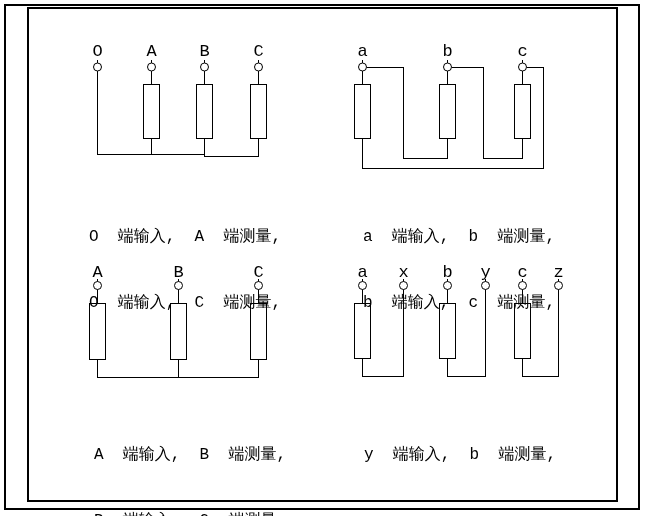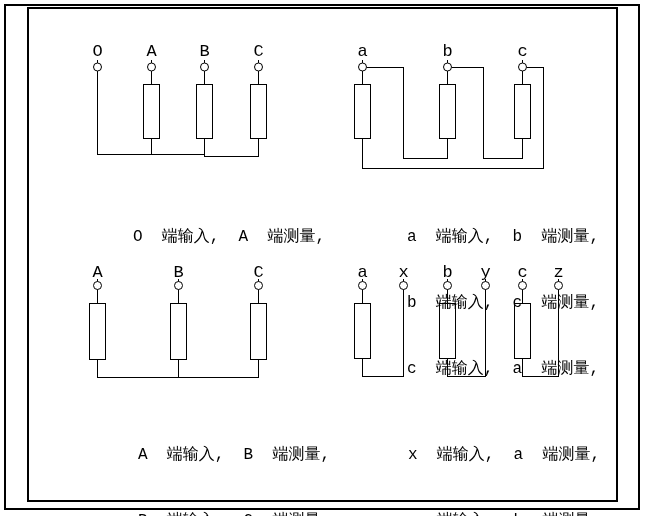--- a/index.html
+++ b/index.html
@@ -47,21 +47,20 @@
     font-family: "Liberation Mono", "DejaVu Sans Mono", monospace;
     font-size: 17px;
     text-anchor: middle;
   }
   .caption {
     position: absolute;
     font-size: 16px;
     line-height: 22px;
     white-space: pre;
     color: #000;
-    margin-left: 44px;
   }
   .cap1 { left: 89px;  top: 182px; }
   .cap2 { left: 363px; top: 182px; }
   .cap3 { left: 94px;  top: 400px; }
   .cap4 { left: 364px; top: 400px; }
 </style>
 </head>
 <body>
 
 <div class="canvas">
@@ -150,33 +149,32 @@
       <text x="403.5" y="277">x</text>
       <text x="447.5" y="277">b</text>
       <text x="485.5" y="277">y</text>
       <text x="522.5" y="277">c</text>
       <text x="558.5" y="277">z</text>
     </g>
   </svg>
 
   <div class="caption cap1">
     <div>O  端输入,  A  端测量,</div>
+    <div>O  端输入,  C  端测量,</div>
   </div>
 
   <div class="caption cap2">
     <div>a  端输入,  b  端测量,</div>
     <div>b  端输入,  c  端测量,</div>
-    <div>c  端输入,  a  端测量,</div>
   </div>
 
   <div class="caption cap3">
     <div>A  端输入,  B  端测量,</div>
     <div>B  端输入,  C  端测量,</div>
     
   </div>
 
   <div class="caption cap4">
-    <div>x  端输入,  a  端测量,</div>
     <div>y  端输入,  b  端测量,</div>
     
   </div>
 
 </div>
 
 </body></html>

